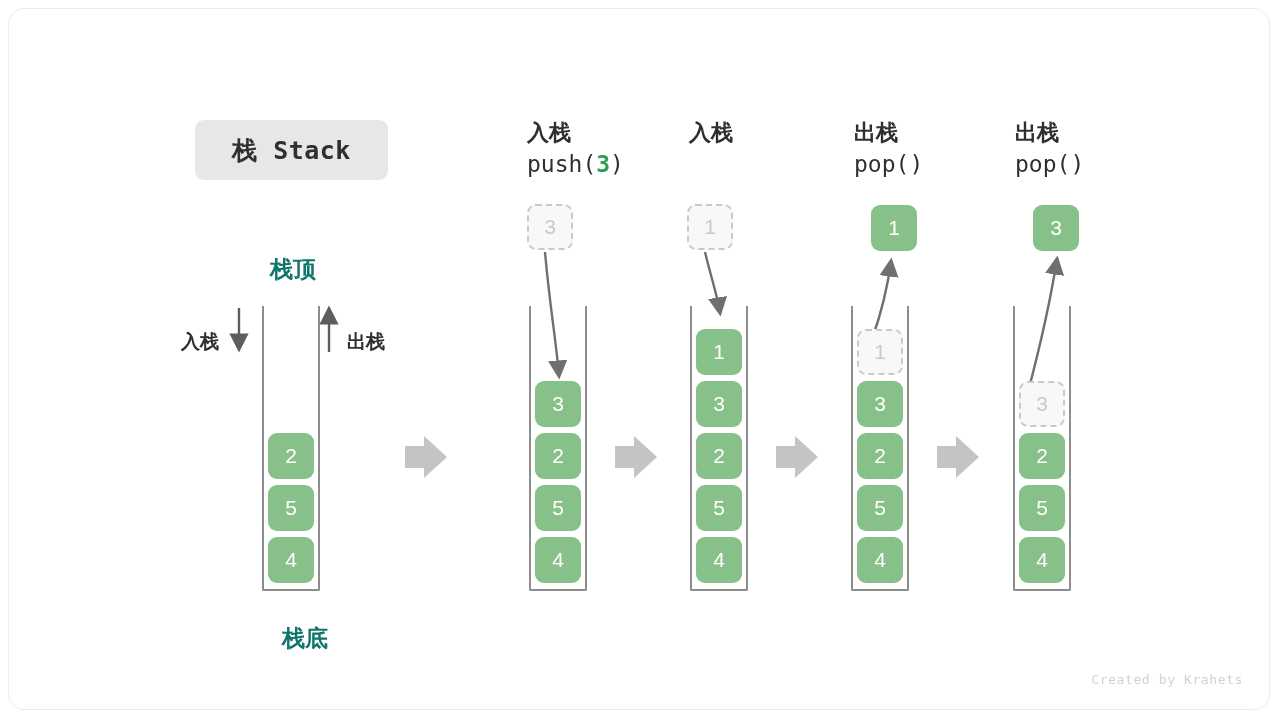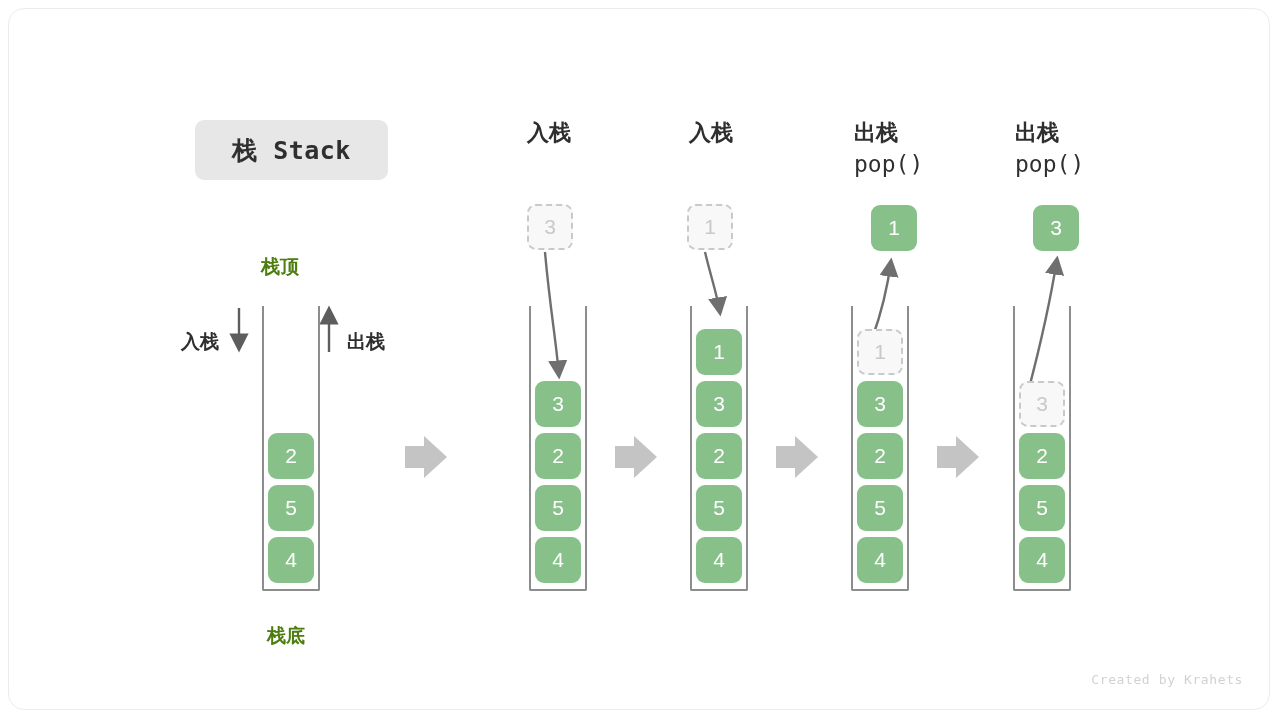--- a/index.html
+++ b/index.html
@@ -114,25 +114,25 @@
   }
 
   
   .side-label {
     font-size: 19px;
     font-weight: bold;
     color: #2f2f2f;
     white-space: nowrap;
   }
   .cap-label {
-    font-size: 19px;
-    font-weight: bold;
-    color: #4d7c0f;
+    font-size: 23px;
+    font-weight: bold;
+    color: #0f766e;
     white-space: nowrap;
-    text-align: left;
+    text-align: center;
   }
 
   
   #footer {
     right: 26px;
     bottom: 22px;
     font-family: "DejaVu Sans Mono", "Liberation Mono", monospace;
     font-size: 13px;
     color: #d2d2d2;
     letter-spacing: 0.6px;
@@ -210,24 +210,25 @@
 
   <div class="abs stack-box" style="left:253px; top:297px;">
     <div class="rail l"></div>
     <div class="rail r"></div>
     <div class="base"></div>
   </div>
   <div class="abs cell filled" style="left:259px; top:424px;">2</div>
   <div class="abs cell filled" style="left:259px; top:476px;">5</div>
   <div class="abs cell filled" style="left:259px; top:528px;">4</div>
 
-  <div class="abs cap-label" style="left:258px; top:614px; width:64px;">栈底</div>
+  <div class="abs cap-label" style="left:264px; top:614px; width:64px;">栈底</div>
 
   <div class="abs op-head" style="left:518px; top:108px;">
     <span class="cn">入栈</span>
+    <span class="code"><span>push(</span><span class="num">3</span><span>)</span></span>
   </div>
 
   <div class="abs cell ghost" style="left:518px; top:195px;">3</div>
 
   <div class="abs stack-box" style="left:520px; top:297px;">
     <div class="rail l"></div>
     <div class="rail r"></div>
     <div class="base"></div>
   </div>
   <div class="abs cell filled" style="left:526px; top:372px;">3</div>

